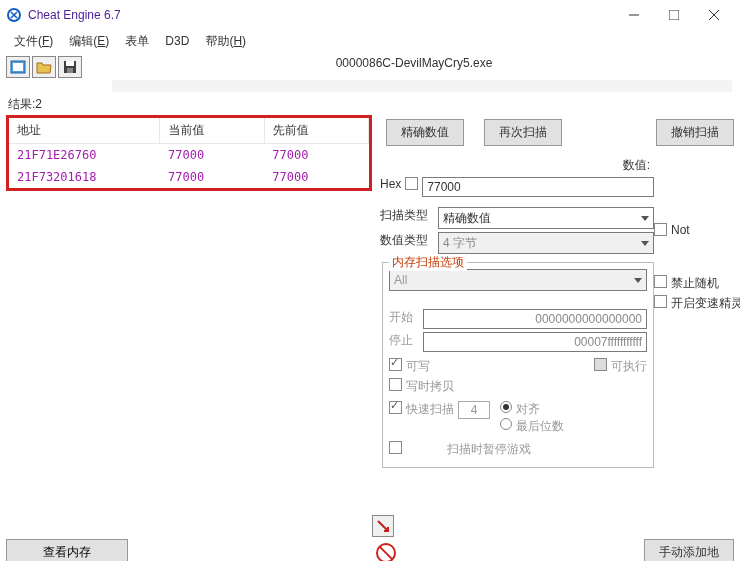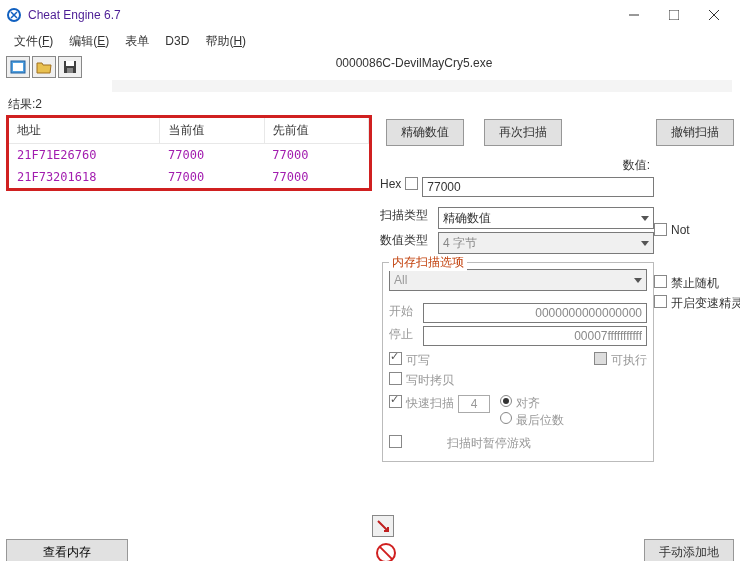--- a/index.html
+++ b/index.html
@@ -169,21 +169,21 @@
         <div class="field-row">
           <span class="label" style="width:54px">数值类型</span>
           <div class="dropdown disabled">
               <span>4 字节</span>
               <span class="caret"></span>
             </div>
         </div>
 
         <div class="groupbox" style="margin-top:8px;">
           <span class="groupbox-title">内存扫描选项</span>
-          <div class="dropdown disabled" style="margin-bottom:12px;text-align:right;">
+          <div class="dropdown disabled" style="margin-bottom:18px;text-align:right;">
               <span class="gray">All</span>
               <span class="caret"></span>
             </div>
           <div class="field-row">
             <span class="label gray" style="width:30px">开始</span>
             <input class="text-input" style="text-align: right; color: rgb(136, 136, 136);" value="0000000000000000">
           </div>
           <div class="field-row">
             <span class="label gray" style="width:30px">停止</span>
             <input class="text-input" style="text-align: right; color: rgb(136, 136, 136);" value="00007fffffffffff">

